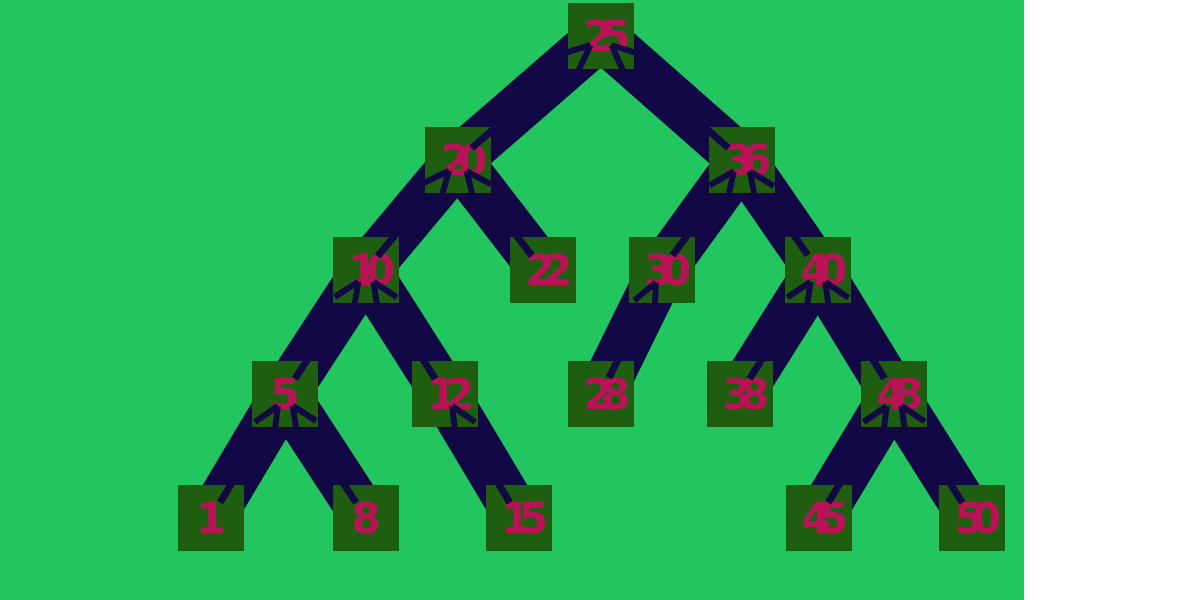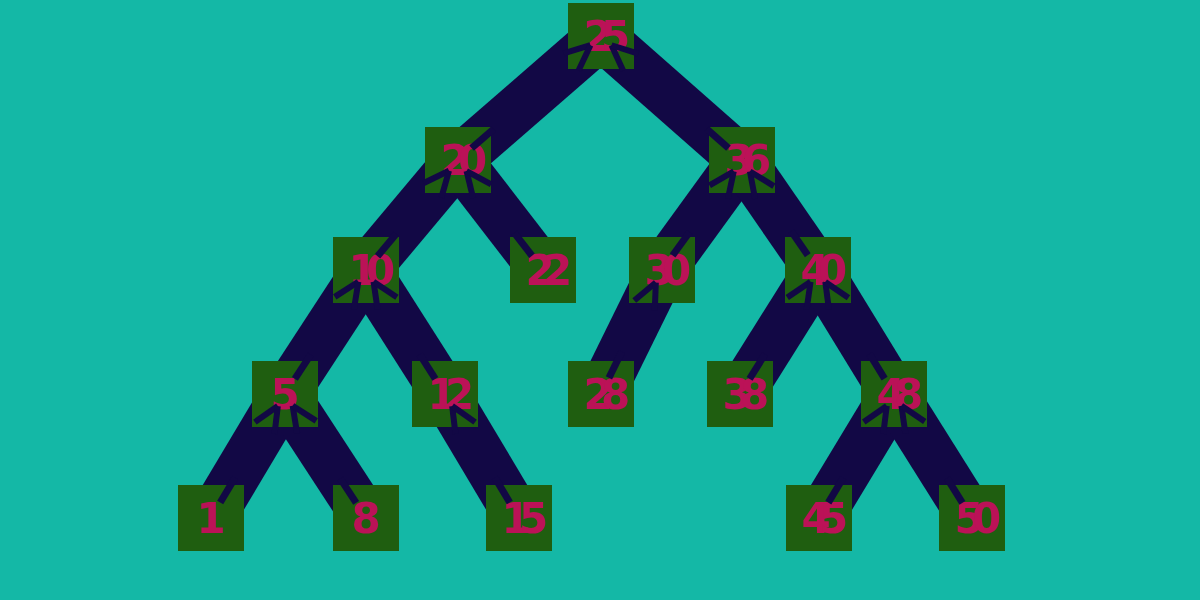--- a/index.html
+++ b/index.html
@@ -6,23 +6,23 @@
     margin: 0;
     padding: 0;
     width: 1200px;
     height: 600px;
     overflow: hidden;
     background: #ffffff;
     font-family: "DejaVu Sans", sans-serif;
   }
   .canvas {
     position: relative;
-    width: 1200px;
+    width: 1024px;
     height: 600px;
-    background: #14b8a6;
+    background: #22c55e;
   }
   svg { display: block; }
   .node-label {
     font-family: "DejaVu Sans", sans-serif;
     font-weight: bold;
   }
 </style>
 </head>
 <body>
 

